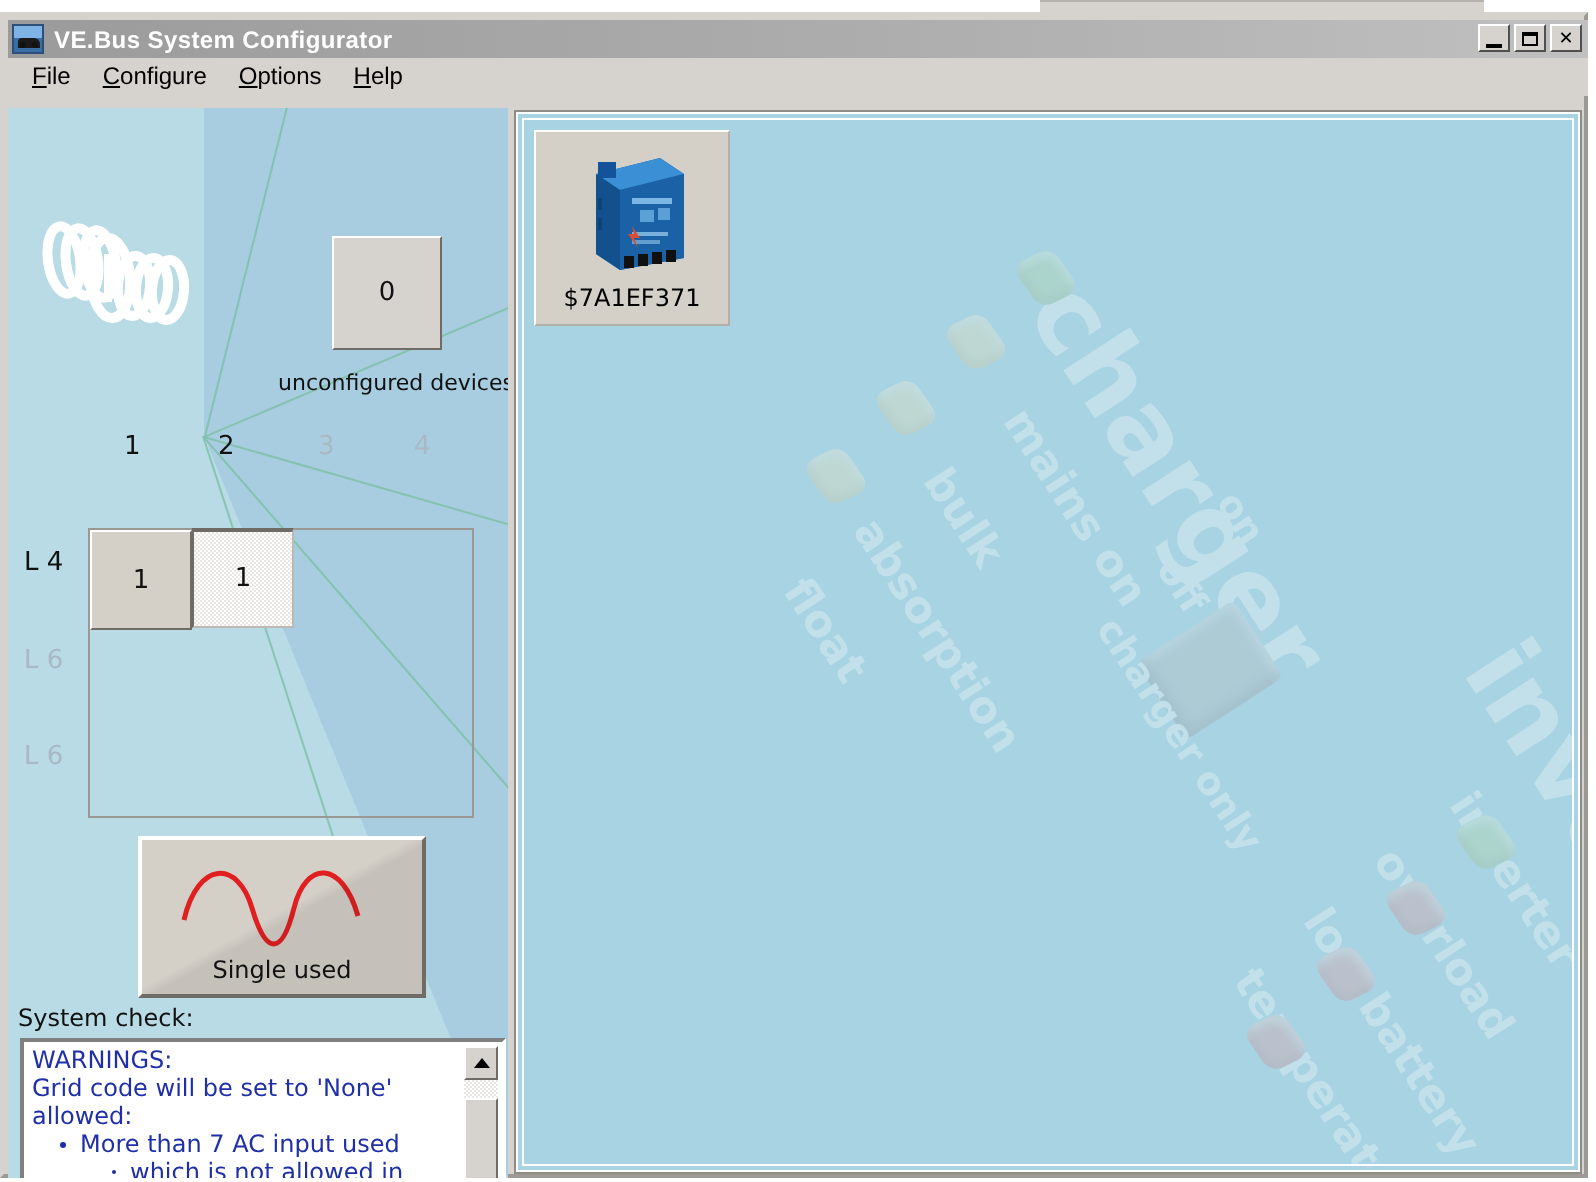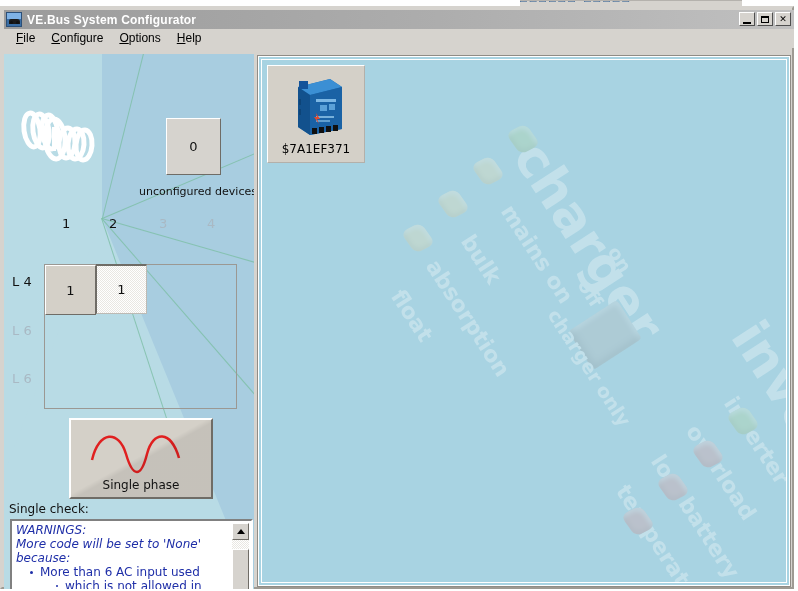--- a/index.html
+++ b/index.html
@@ -341,21 +341,21 @@
   }
   #warnings-text {
     position: absolute;
     left: 4px; top: 2px;
     width: 205px;
     color: #1f2fa8;
     font-size: 12px;
     line-height: 14px;
     font-family: "DejaVu Sans", sans-serif;
   }
-  #warnings-text .hdr { display: block; font-style: italic; }
+  #warnings-text .hdr { display: block; }
   #warnings-text ul {
     margin: 0; padding: 0 0 0 14px;
     list-style: none;
   }
   #warnings-text ul li {
     position: relative;
     padding-left: 10px;
   }
   #warnings-text ul li::before {
     content: "";
@@ -570,31 +570,31 @@
 
       <div id="phase-grid-outline"></div>
       <div class="dev-cell filled">1</div>
       <div class="dev-cell ghost">1</div>
 
       <div id="single-phase-btn">
         <svg width="110" height="52" viewBox="0 0 110 52">
           <path d="M3 32 C 10 2, 30 2, 37 26 C 44 50, 52 50, 58 26 C 64 2, 82 2, 90 30" fill="none" stroke="#e02020" stroke-width="2.5"></path>
         </svg>
         <div class="shade"></div>
-        <div id="single-phase-label">Single phase</div>
+        <div id="single-phase-label">Single used</div>
       </div>
 
-      <div id="system-check-label">Single check:</div>
+      <div id="system-check-label">System check:</div>
       <div id="warnings-box">
         <div id="warnings-text">
           <span class="hdr">WARNINGS:</span>
-          <span class="hdr">More code will be set to 'None' because:</span>
+          <span class="hdr">Grid code will be set to 'None' allowed:</span>
           <ul>
             <li>
-              <span>More than 6 AC input used</span>
+              <span>More than 7 AC input used</span>
               <ul>
                 <li>which is not allowed in MultiPlus-II / MultiGrid devices in combination with any grid code.</li>
               </ul>
             </li>
           </ul>
         </div>
         <div id="warn-scrollbar">
           <div class="sb-btn up">
             <div class="sb-arrow up"></div>
           </div>

